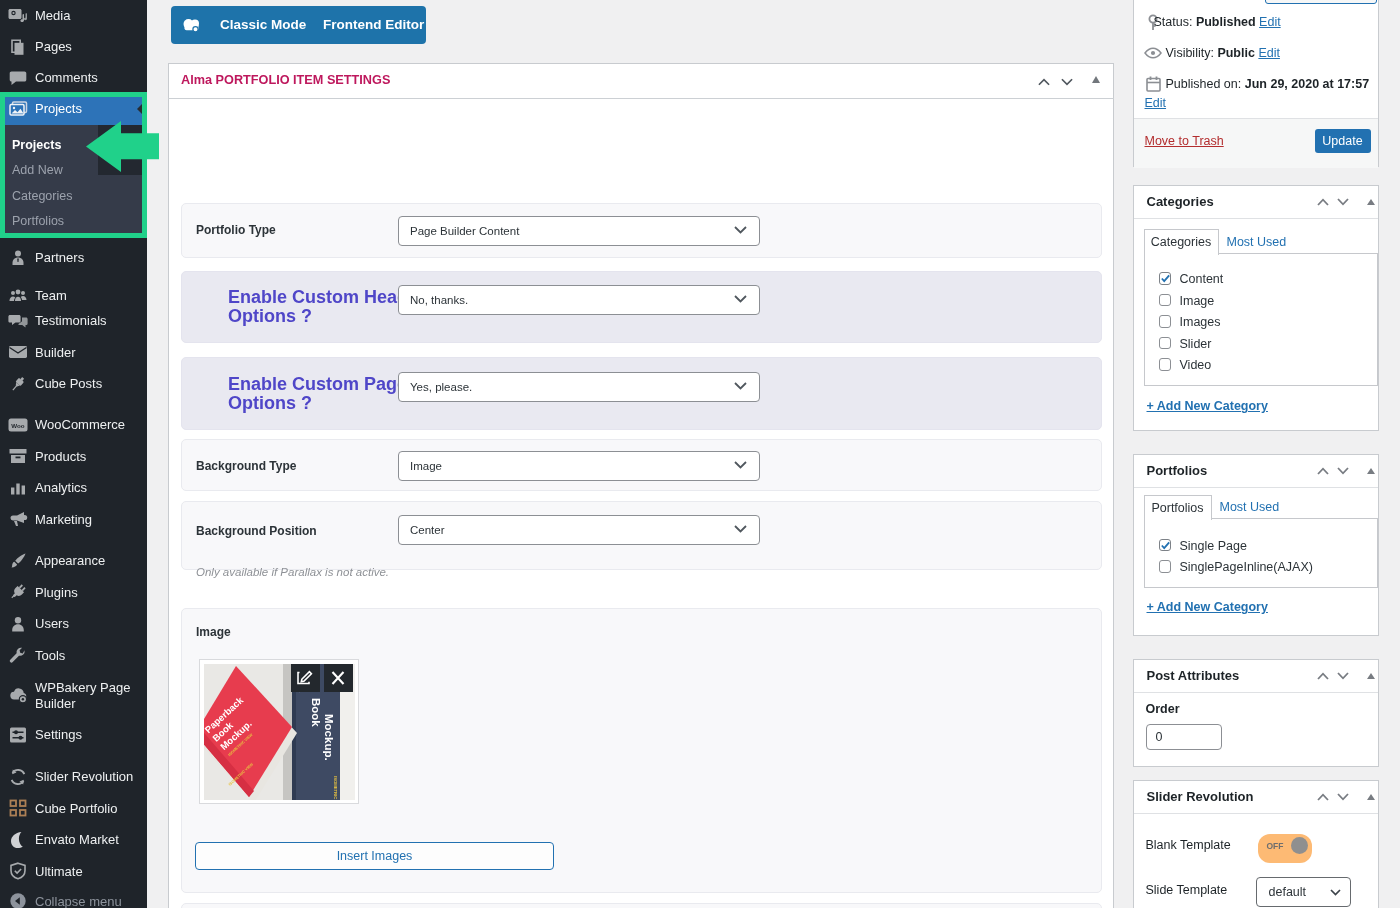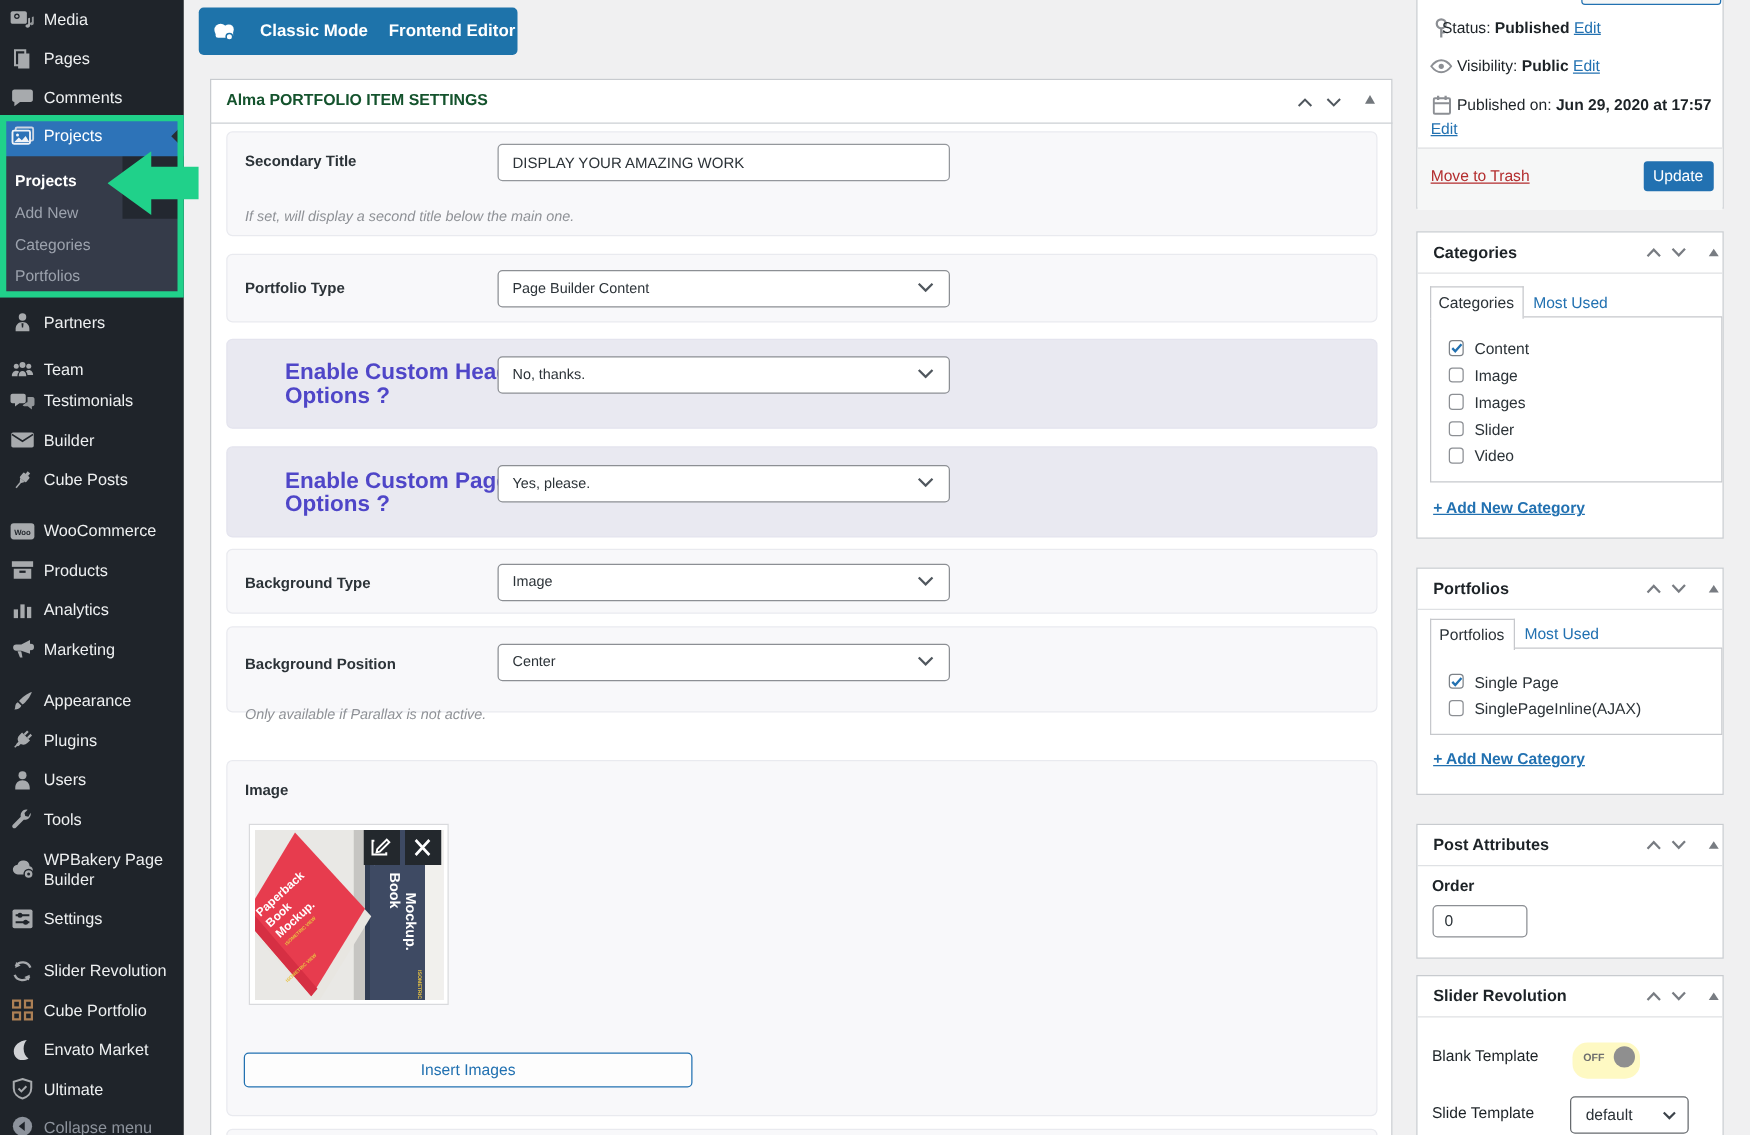--- a/index.html
+++ b/index.html
@@ -237,48 +237,43 @@
   <div class="smi" style="top:133.3px;color:#fff;font-weight:bold;z-index:12">Projects</div>
   <div class="smi" style="top:158.3px;z-index:12">Add New</div>
   <div class="smi" style="top:183.8px;z-index:12">Categories</div>
   <div class="smi" style="top:209.3px;z-index:12">Portfolios</div>
 </div>
 <div id="gbox"></div>
 <svg class="abs" style="left:86px;top:120.5px;z-index:35" width="73" height="52" viewBox="0 0 73 52">
       <polygon points="0,25.5 35,0 35,12.3 73,12.3 73,38.3 35,38.3 35,51" fill="#20d18a"></polygon>
     </svg>
 
-<div class="abs" style="left:159px;top:6px;width:255px;height:38px;background:#1e73aa;border-radius:4px;">
+<div class="abs" style="left:171px;top:6px;width:255px;height:38px;background:#1e73aa;border-radius:4px;">
   <svg class="abs" style="left:11px;top:10px" width="19" height="17" viewBox="0 0 19 17">
         <circle cx="6.5" cy="8" r="5" fill="#fff"></circle>
         <circle cx="13" cy="7.5" r="4" fill="#fff"></circle>
         <path fill="#fff" d="M2.5 9h14v3.2a2 2 0 0 1-2 2h-10a2 2 0 0 1-2-2z"></path>
         <circle cx="13.5" cy="13.3" r="2.6" fill="#fff" stroke="#1e73aa" stroke-width="1.2"></circle>
       </svg>
   <span class="abs" style="left:49px;top:0;line-height:38px;color:#fff;font-weight:bold;font-size:13.5px;">Classic Mode</span>
   <span class="abs" style="left:152px;top:0;line-height:38px;color:#fff;font-weight:bold;font-size:13.5px;">Frontend Editor</span>
 </div>
 
 <div class="abs" style="left:168px;top:63px;width:946px;height:860px;background:#fff;border:1px solid #c8cbcf;box-sizing:border-box;"></div>
 <div class="abs" style="left:168px;top:63px;width:946px;height:36px;border-bottom:1px solid #ccd0d4;box-sizing:border-box;z-index:5">
-  <span class="abs" style="left:13px;top:0;line-height:35px;font-weight:bold;font-size:12.7px;color:#14532d;">Alma PORTFOLIO ITEM SETTINGS</span>
+  <span class="abs" style="left:13px;top:0;line-height:35px;font-weight:bold;font-size:12.7px;color:#be185d;">Alma PORTFOLIO ITEM SETTINGS</span>
   <svg class="harr" style="left:870px;top:13px" width="13" height="8" viewBox="0 0 13 8">
         <path fill="none" stroke="#50575e" stroke-width="1.8" d="M1 7l5.5-5.5L12 7"></path>
       </svg>
   <svg class="harr" style="left:893px;top:13px" width="13" height="8" viewBox="0 0 13 8">
         <path fill="none" stroke="#50575e" stroke-width="1.8" d="M1 1l5.5 5.5L12 1"></path>
       </svg>
   <span class="abs" style="left:924px;top:13px;width:0;height:0;border-left:4.5px solid transparent;border-right:4.5px solid transparent;border-bottom:7px solid #72777c;"></span>
 </div>
 
-<div class="row" style="top:105px;height:84px;">
-  <span class="rlabel" style="top:16px;">Secondary Title</span>
-  <div class="sel" style="top:9px;border-color:#94979c;font-size:12px;">DISPLAY YOUR AMAZING WORK</div>
-  <span class="desc" style="top:62px;">If set, will display a second title below the main one.</span>
-</div>
 
 <div class="row" style="top:203px;height:55px;">
   <span class="rlabel" style="top:19px;">Portfolio Type</span>
   <div class="sel" style="top:11.5px;">Page Builder Content<svg width="13" height="8" viewBox="0 0 13 8">
           <path fill="none" stroke="#50575e" stroke-width="1.8" d="M1 1l5.5 5.5L12 1"></path>
         </svg></div>
 </div>
 
 <div class="row gray" style="top:271px;height:72.4px;">
   <span class="plabel" style="top:16px;">Enable Custom Header<br>Options ?</span>
@@ -459,21 +454,21 @@
         <span class="t">Slider Revolution</span>
     <svg class="harr" style="left:183px" width="12" height="8" viewBox="0 0 12 8">
           <path fill="none" stroke="#787c82" stroke-width="1.8" d="M1 7l5-5.3L11 7"></path>
         </svg>
     <svg class="harr" style="left:203px" width="12" height="8" viewBox="0 0 12 8">
           <path fill="none" stroke="#787c82" stroke-width="1.8" d="M1 1l5 5.3L11 1"></path>
         </svg>
     <span class="abs" style="left:233px;top:13px;width:0;height:0;border-left:4px solid transparent;border-right:4px solid transparent;border-bottom:6px solid #787c82;"></span>
   </div>
   <span class="abs" style="left:12px;top:57px;font-size:12.5px;color:#1d2327;">Blank Template</span>
-  <div class="abs" style="left:124px;top:53px;width:54px;height:29px;background:#fef9c3;border-radius:12px;">
+  <div class="abs" style="left:124px;top:53px;width:54px;height:29px;background:#fdba74;border-radius:12px;">
     <span class="abs" style="left:9px;top:7px;font-size:8.5px;font-weight:bold;color:#6e6e6e;">OFF</span>
     <span class="abs" style="left:33px;top:3px;width:17px;height:17px;border-radius:50%;background:#8f8f8f;"></span>
   </div>
   <span class="abs" style="left:12px;top:102px;font-size:12.5px;color:#1d2327;">Slide Template</span>
   <div class="abs" style="left:122px;top:95.5px;width:95px;height:30px;border:1px solid #666a6e;border-radius:4px;box-sizing:border-box;background:#fff;font-size:12.5px;line-height:28px;padding-left:12px;">default
     <svg style="position:absolute;right:9px;top:11px" width="11" height="7" viewBox="0 0 11 7">
           <path fill="none" stroke="#3c434a" stroke-width="1.7" d="M1 1l4.5 4.5L10 1"></path>
         </svg>
   </div>
 </div>

